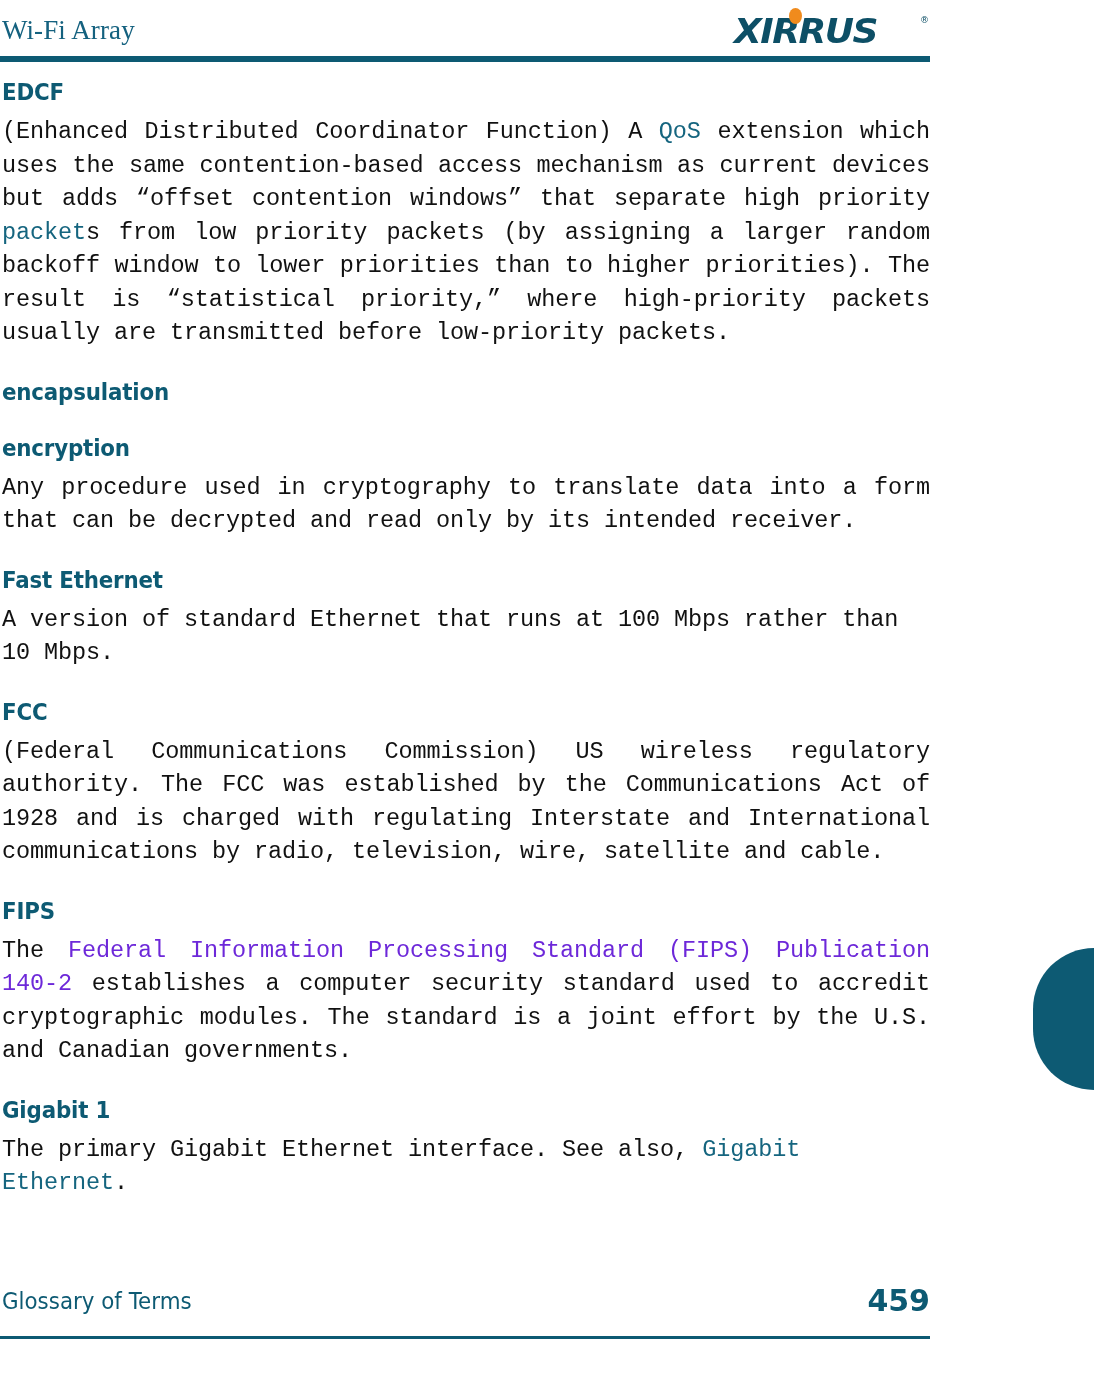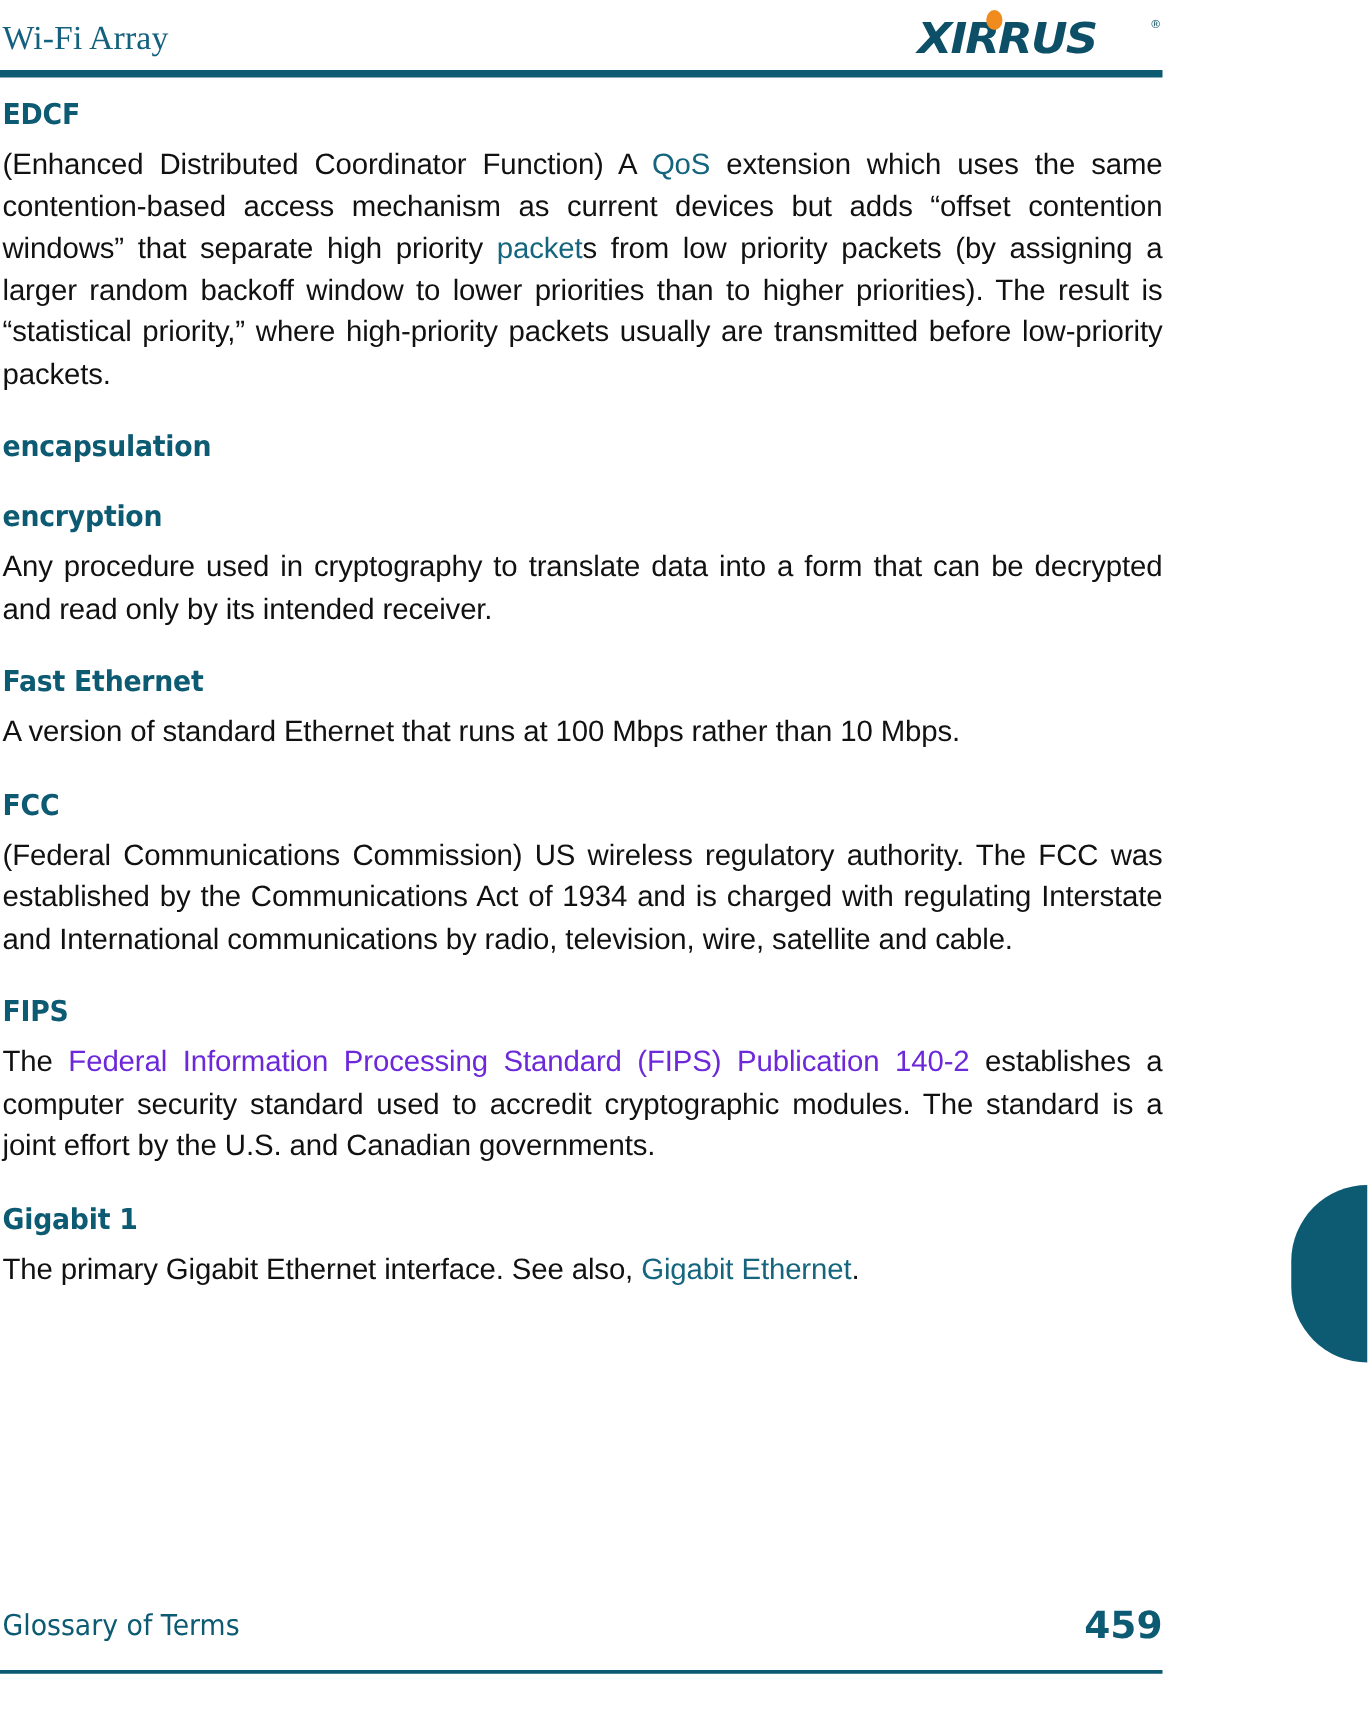--- a/index.html
+++ b/index.html
@@ -104,21 +104,21 @@
     font-size: 23px;
     line-height: 28px;
     color: #0d5a73;
     letter-spacing: -0.2px;
     transform: scaleX(0.93);
     transform-origin: left center;
   }
 
   p.def {
     margin: 9px 0 0 0;
-    font-family: Liberation Sans, sans-serif;
+    font-family: Liberation Mono, monospace;
     font-size: 23.5px;
     line-height: 33.5px;
     color: #111111;
     text-align: justify;
     text-justify: inter-word;
     letter-spacing: -0.1px;
   }
   p.def.nojust {
     text-align: left;
   }
@@ -221,21 +221,21 @@
       <p class="def">Any procedure used in cryptography to translate data into a form that can be decrypted and read only by its intended receiver.</p>
     </div>
 
     <div class="block">
       <h2 class="term">Fast Ethernet</h2>
       <p class="def nojust">A version of standard Ethernet that runs at 100 Mbps rather than 10 Mbps.</p>
     </div>
 
     <div class="block">
       <h2 class="term">FCC</h2>
-      <p class="def">(Federal Communications Commission) US wireless regulatory authority. The FCC was established by the Communications Act of 1934 and is charged with regulating Interstate and International communications by radio, television, wire, satellite and cable.</p>
+      <p class="def">(Federal Communications Commission) US wireless regulatory authority. The FCC was established by the Communications Act of 1928 and is charged with regulating Interstate and International communications by radio, television, wire, satellite and cable.</p>
     </div>
 
     <div class="block">
       <h2 class="term">FIPS</h2>
       <p class="def"><span>The </span><a class="extlink" href="#">Federal Information Processing Standard (FIPS) Publication 140-2</a><span> establishes a computer security standard used to accredit cryptographic modules. The standard is a joint effort by the U.S. and Canadian governments.</span></p>
     </div>
 
 
     <div class="block">
       <h2 class="term">Gigabit 1</h2>

